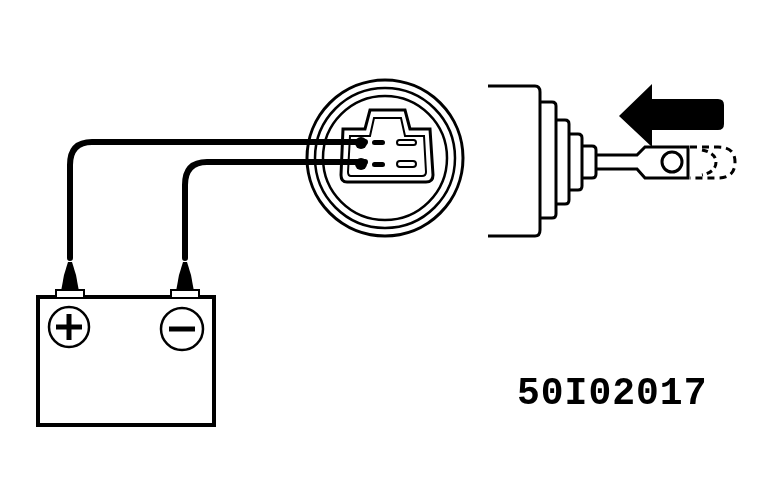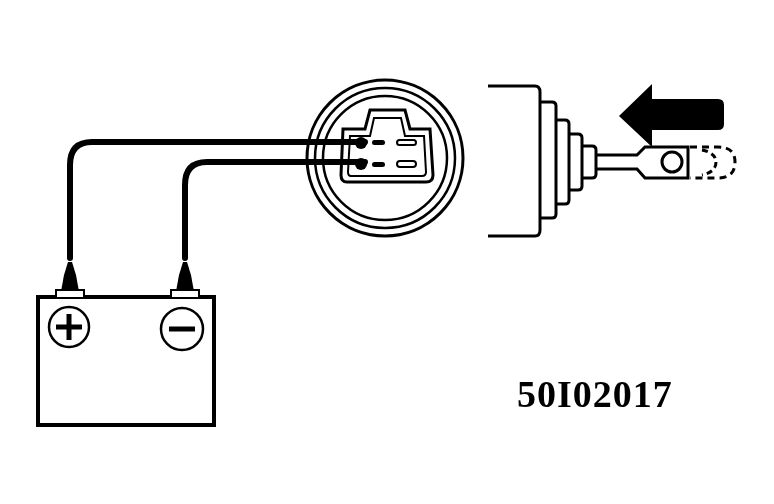--- a/index.html
+++ b/index.html
@@ -1,20 +1,20 @@
 <!DOCTYPE html>
 <html><head>
 <meta charset="utf-8">
 <style>
   html, body { margin: 0; padding: 0; background: #ffffff; }
   body { width: 774px; height: 504px; position: relative; overflow: hidden; }
   #stage { position: absolute; left: 0; top: 0; width: 774px; height: 504px; }
   .ref-code {
     position: absolute; left: 517px; top: 372px;
-    font-family: Liberation Serif, serif; font-weight: bold;
+    font-family: Liberation Mono, monospace; font-weight: bold;
     font-size: 38px; letter-spacing: 1px; color: #000;
     line-height: 44px;
   }
 </style>
 </head>
 <body>
 
 <div id="stage">
 <svg width="774" height="504" viewBox="0 0 774 504" xmlns="http://www.w3.org/2000/svg">
 

